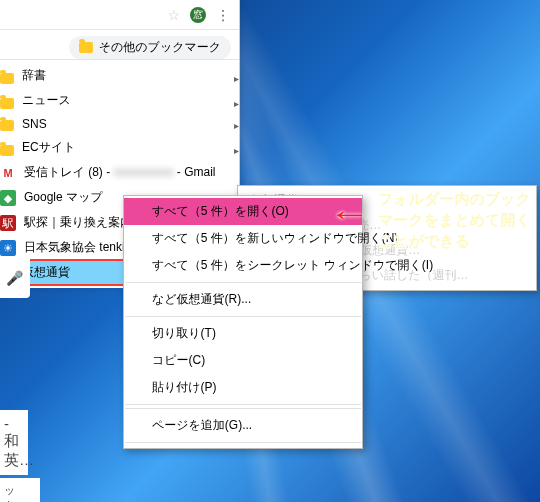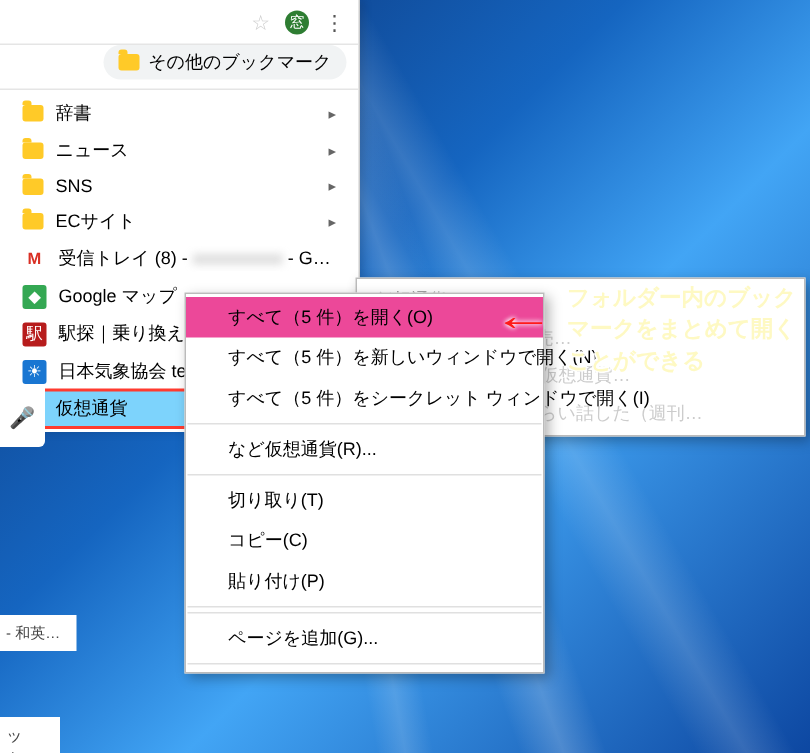--- a/index.html
+++ b/index.html
@@ -7,32 +7,32 @@
 .desktop{position:absolute;inset:0;background:linear-gradient(135deg,#0b2e6e 0%,#1565c0 40%,#42a5f5 60%,#0d47a1 100%)}
 .rays{position:absolute;inset:0;background:
  linear-gradient(80deg,transparent 40%,rgba(255,255,255,.15) 43%,transparent 46%),
  linear-gradient(70deg,transparent 48%,rgba(255,255,255,.2) 52%,transparent 56%),
  linear-gradient(60deg,transparent 56%,rgba(255,255,255,.15) 60%,transparent 64%)}
 .chrome{position:absolute;left:0;top:0;width:240px;background:#fff;border-right:1px solid #ccc;box-shadow:2px 0 6px rgba(0,0,0,.15)}
 .toolbar{height:30px;display:flex;align-items:center;justify-content:flex-end;gap:10px;padding:0 10px;border-bottom:1px solid #e5e5e5}
 .ext-icon{width:16px;height:16px;border-radius:50%;background:#2e7d32;color:#fff;display:flex;align-items:center;justify-content:center;font-size:10px}
 .dots{font-size:14px;color:#555;letter-spacing:-1px}
 .star{color:#ccc;font-size:14px}
-.bmbar{height:30px;display:flex;align-items:flex-start;justify-content:flex-end;padding:0 8px;border-bottom:1px solid #e5e5e5}
+.bmbar{height:30px;display:flex;align-items:flex-end;justify-content:flex-end;padding:0 8px;border-bottom:1px solid #e5e5e5}
 .other-bm{display:flex;align-items:center;gap:6px;background:#f1f3f4;border-radius:14px;padding:3px 10px}
 .folder-icon{width:14px;height:11px;background:#ffca28;border-radius:2px;position:relative}
 .folder-icon:before{content:"";position:absolute;top:-3px;left:0;width:6px;height:3px;background:#ffca28;border-radius:2px 2px 0 0}
 .bm-list{padding:3px 0}
-.bm-item{display:flex;align-items:center;padding:4px 15px;gap:8px;cursor:default;white-space:nowrap}
+.bm-item{display:flex;align-items:flex-end;padding:4px 0;gap:8px;cursor:default;white-space:nowrap}
 .bm-item.active{background:#7dd3fc;outline:2px solid #ff3b2f;outline-offset:-1px}
 .bm-item .lbl{flex:1;overflow:hidden;text-overflow:ellipsis}
 .arrow{color:#666;font-size:10px}
 .mic-strip{position:absolute;left:0;top:258px;width:30px;height:40px;background:#fff;display:flex;align-items:center;justify-content:center;border-radius:0 0 4px 0}
 .mic{font-size:14px;color:#4285f4}
-.frag1{position:absolute;left:0;top:410px;width:51px;background:#fff;padding:5px 4px;font-size:10px;color:#444}
+.frag1{position:absolute;left:0;top:410px;width:28px;background:#fff;padding:5px 4px;font-size:15px;color:#444}
 .frag2{position:absolute;left:0;top:478px;width:40px;background:#fff;padding:5px 4px;font-size:11px;color:#444}
 .submenu{position:absolute;left:237px;top:185px;width:300px;background:#fff;border:1px solid #bbb;box-shadow:3px 3px 8px rgba(0,0,0,.3);padding:2px 0}
 .sm-item{padding:4px 12px;display:flex;align-items:center;white-space:nowrap;overflow:hidden;text-overflow:ellipsis;cursor:default;color:#ccc}
 .sm-item.row{color:#222}
 .ctx{position:absolute;left:123px;top:195px;width:240px;background:#fff;border:1px solid #bbb;box-shadow:3px 3px 8px rgba(0,0,0,.3);padding:2px 0}
 .ctx-item{padding:5px 28px;cursor:default;white-space:nowrap;position:relative}
 .ctx-item.hl{background:#ec4899}
 .ctx-sep{height:1px;background:#e0e0e0;margin:3px 1px}
 .annot-arrow{position:absolute;left:335px;top:195px;color:#ff1a1a;font-size:28px;font-weight:bold;transform:scaleX(1.5);text-shadow:0 0 3px #fff,0 0 3px #fff}
 .annot-text{position:absolute;left:378px;top:188px;color:#fef9c3;font-size:15px;font-weight:700;line-height:1.4;text-shadow:-1px -1px 0 #fff,1px -1px 0 #fff,-1px 1px 0 #fff,1px 1px 0 #fff,0 0 2px #fff}

